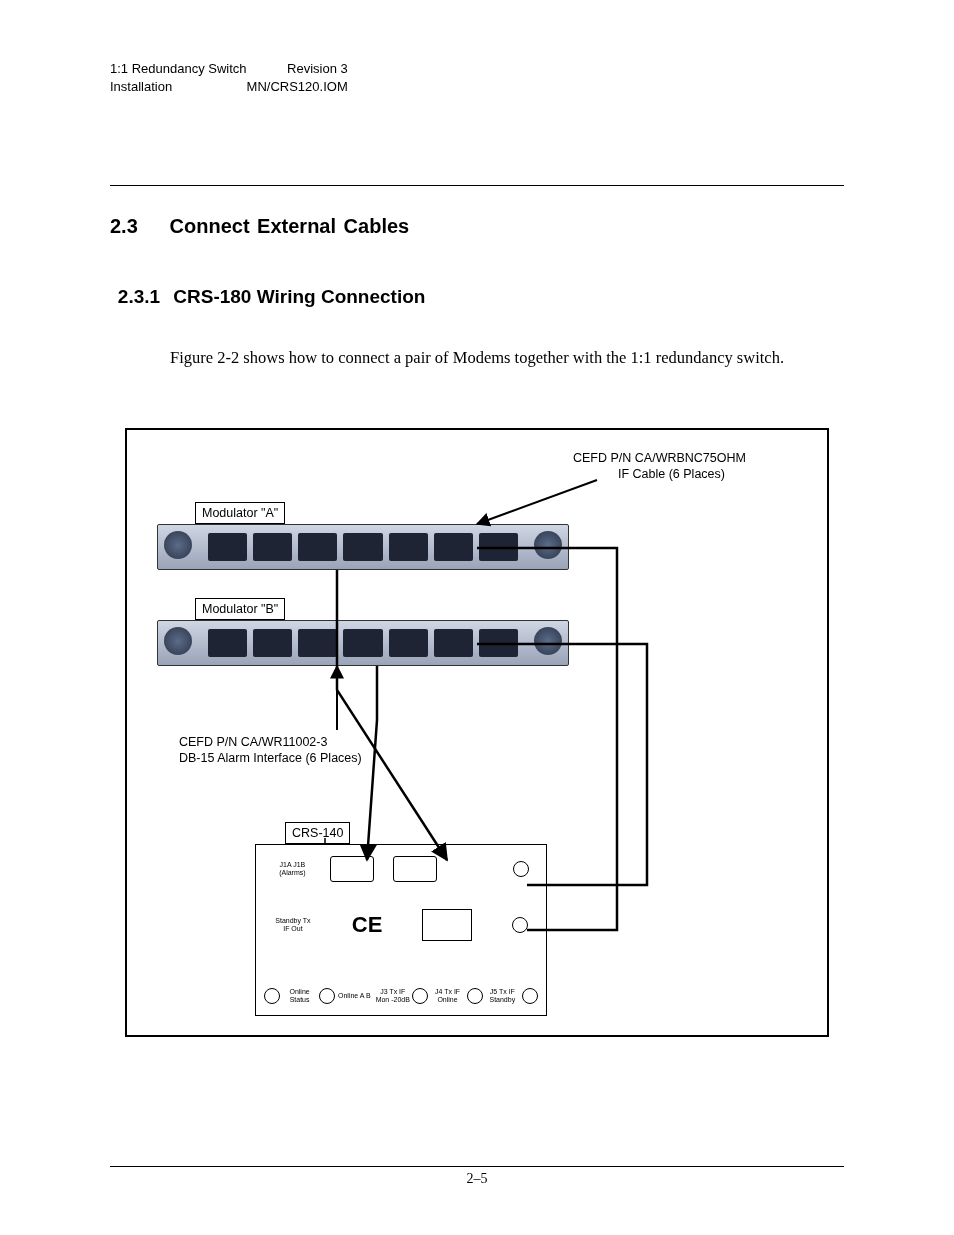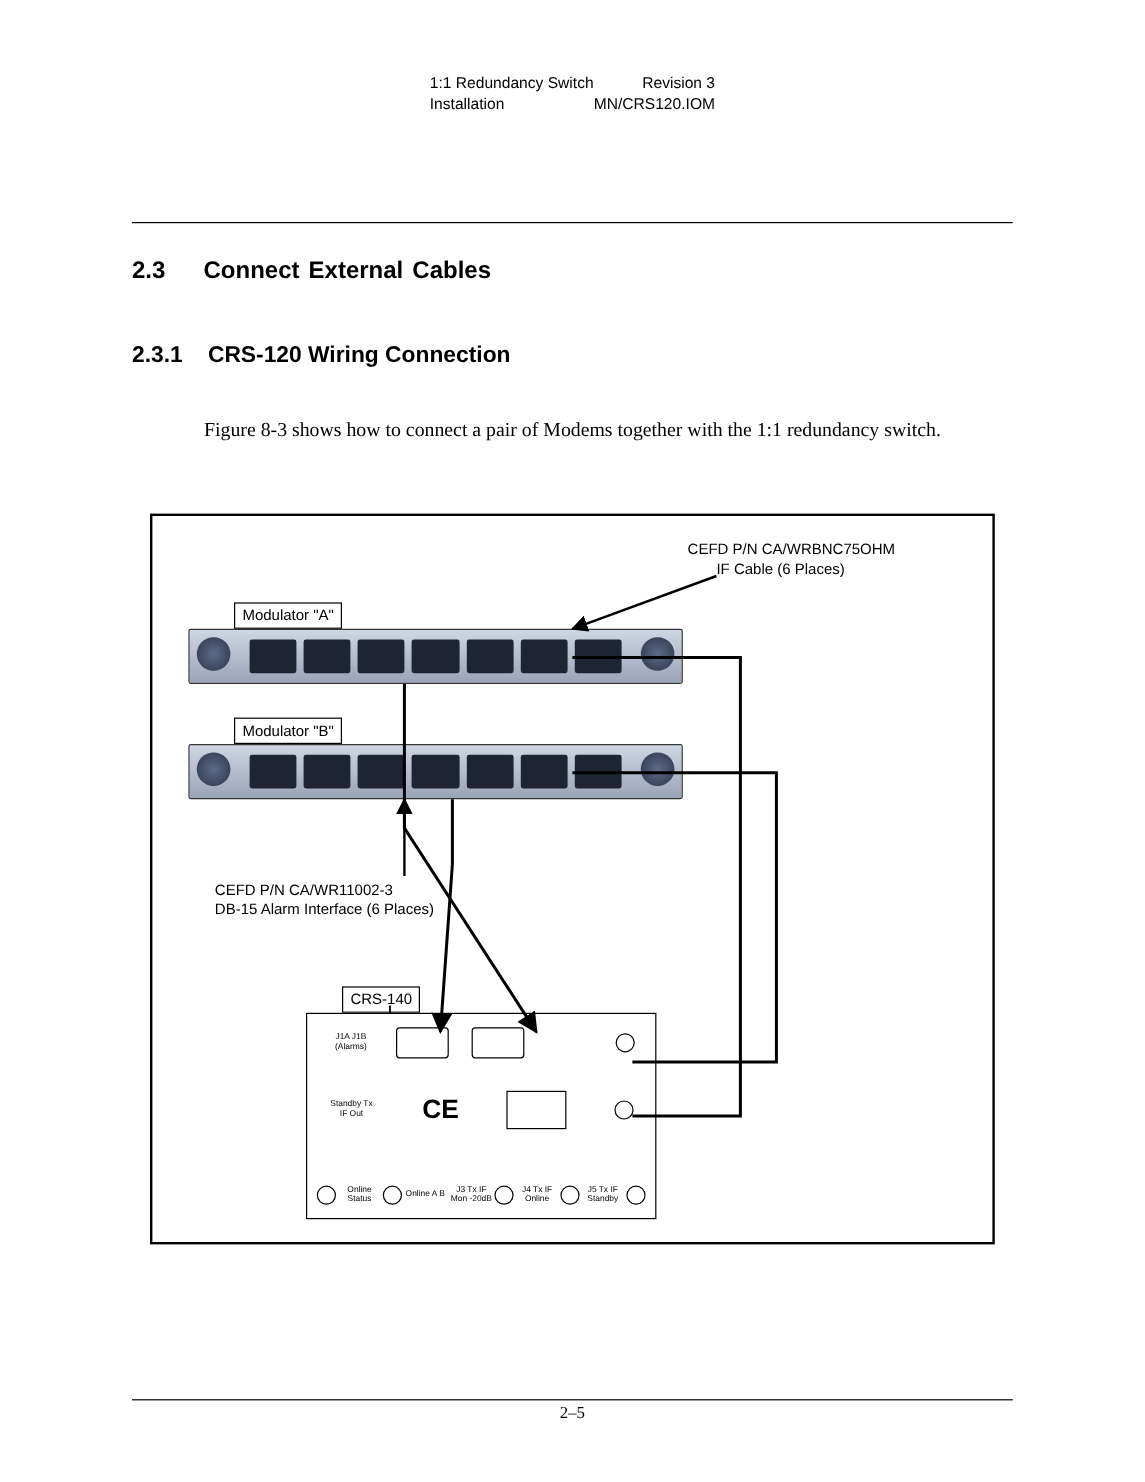--- a/index.html
+++ b/index.html
@@ -11,21 +11,21 @@
   }
   .page {
     width: 954px;
     height: 1235px;
     position: relative;
     box-sizing: border-box;
     padding: 60px 110px 50px 110px;
   }
   .header-row {
     display: flex;
-    justify-content: center;
+    justify-content: flex-start;
     font-family: Arial, Helvetica, sans-serif;
     font-size: 13px;
     line-height: 1.35;
   }
   .hr-rule {
     border: none;
     border-top: 1.5px solid #000;
     margin: 0;
   }
   .section-heading {
@@ -41,20 +41,21 @@
   }
   .subsection-heading {
     font-family: Arial, Helvetica, sans-serif;
     font-weight: bold;
     font-size: 19px;
     margin-top: 48px;
   }
   .subsection-heading .num {
     display: inline-block;
     width: 58px;
+    text-align: center;
   }
   .body-text {
     font-family: "Times New Roman", Times, serif;
     font-size: 16.5px;
     margin-top: 40px;
     margin-left: 60px;
   }
   .figure-frame {
     margin-top: 60px;
     margin-left: 15px;
@@ -174,28 +175,28 @@
 
   <hr class="hr-rule" style="margin-top:90px;">
 
   <div class="section-heading">
     <span class="num">2.3</span>
     <span>Connect External Cables</span>
   </div>
 
   <div class="subsection-heading">
     <span class="num">2.3.1</span>
-    <span>CRS-120 Wiring Connection</span>
-  </div>
-
-  <div class="body-text">Figure 8-3 shows how to connect a pair of Modems together with the 1:1 redundancy switch.</div>
+    <span>CRS-180 Wiring Connection</span>
+  </div>
+
+  <div class="body-text">Figure 2-2 shows how to connect a pair of Modems together with the 1:1 redundancy switch.</div>
 
   <div class="figure-frame">
 
-    <div class="callout-box" style="top:18px; left:440px; border:none; text-align:left;">
+    <div class="callout-box" style="top:18px; left:440px; border:none; text-align:center;">
       <div>CEFD P/N CA/WRBNC75OHM</div>
       <div style="padding-left:24px;">IF Cable   (6 Places)</div>
     </div>
 
     <div class="callout-box" style="top:72px; left:68px;">Modulator "A"</div>
 
     <div class="modem" style="top:94px; left:30px;">
       <div class="ports">
           <div></div>
           <div></div>

